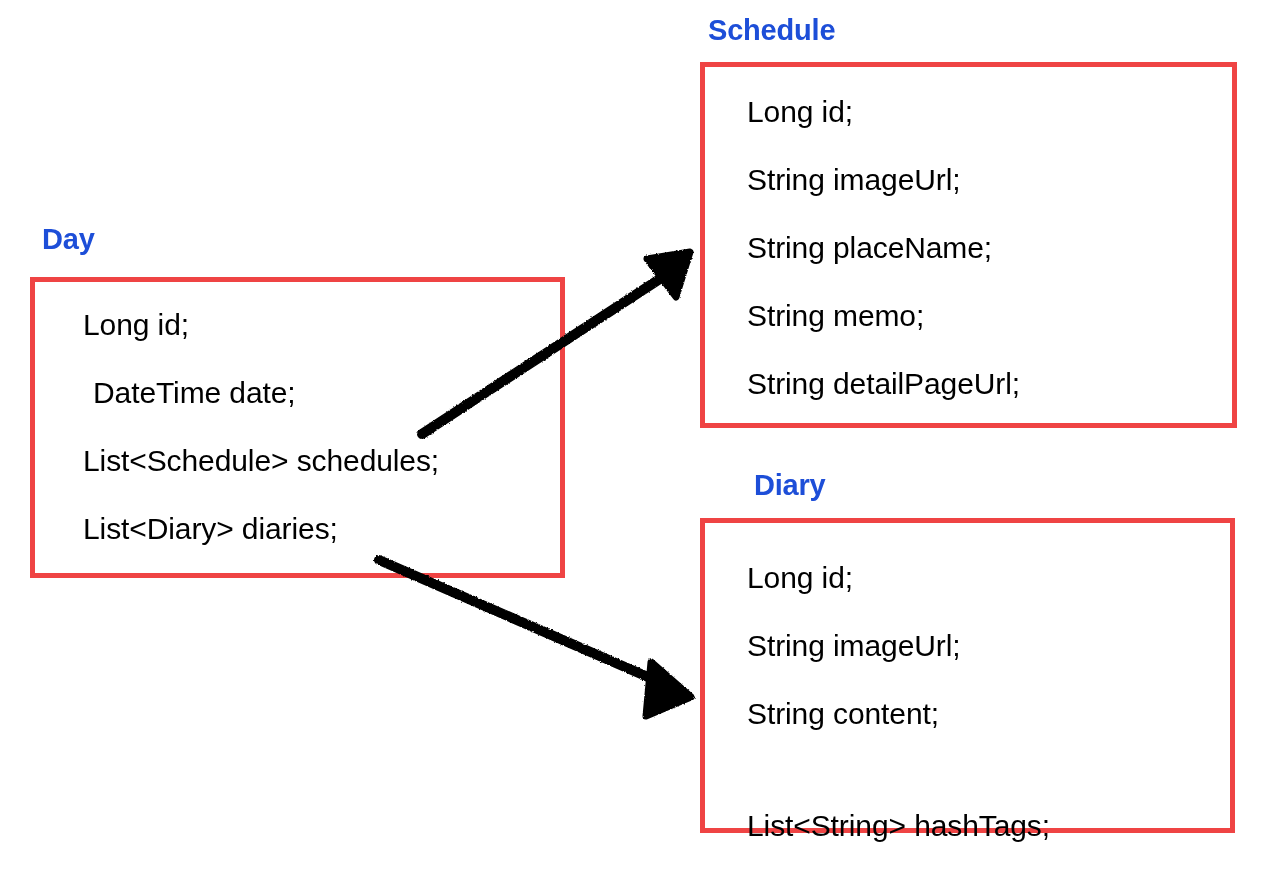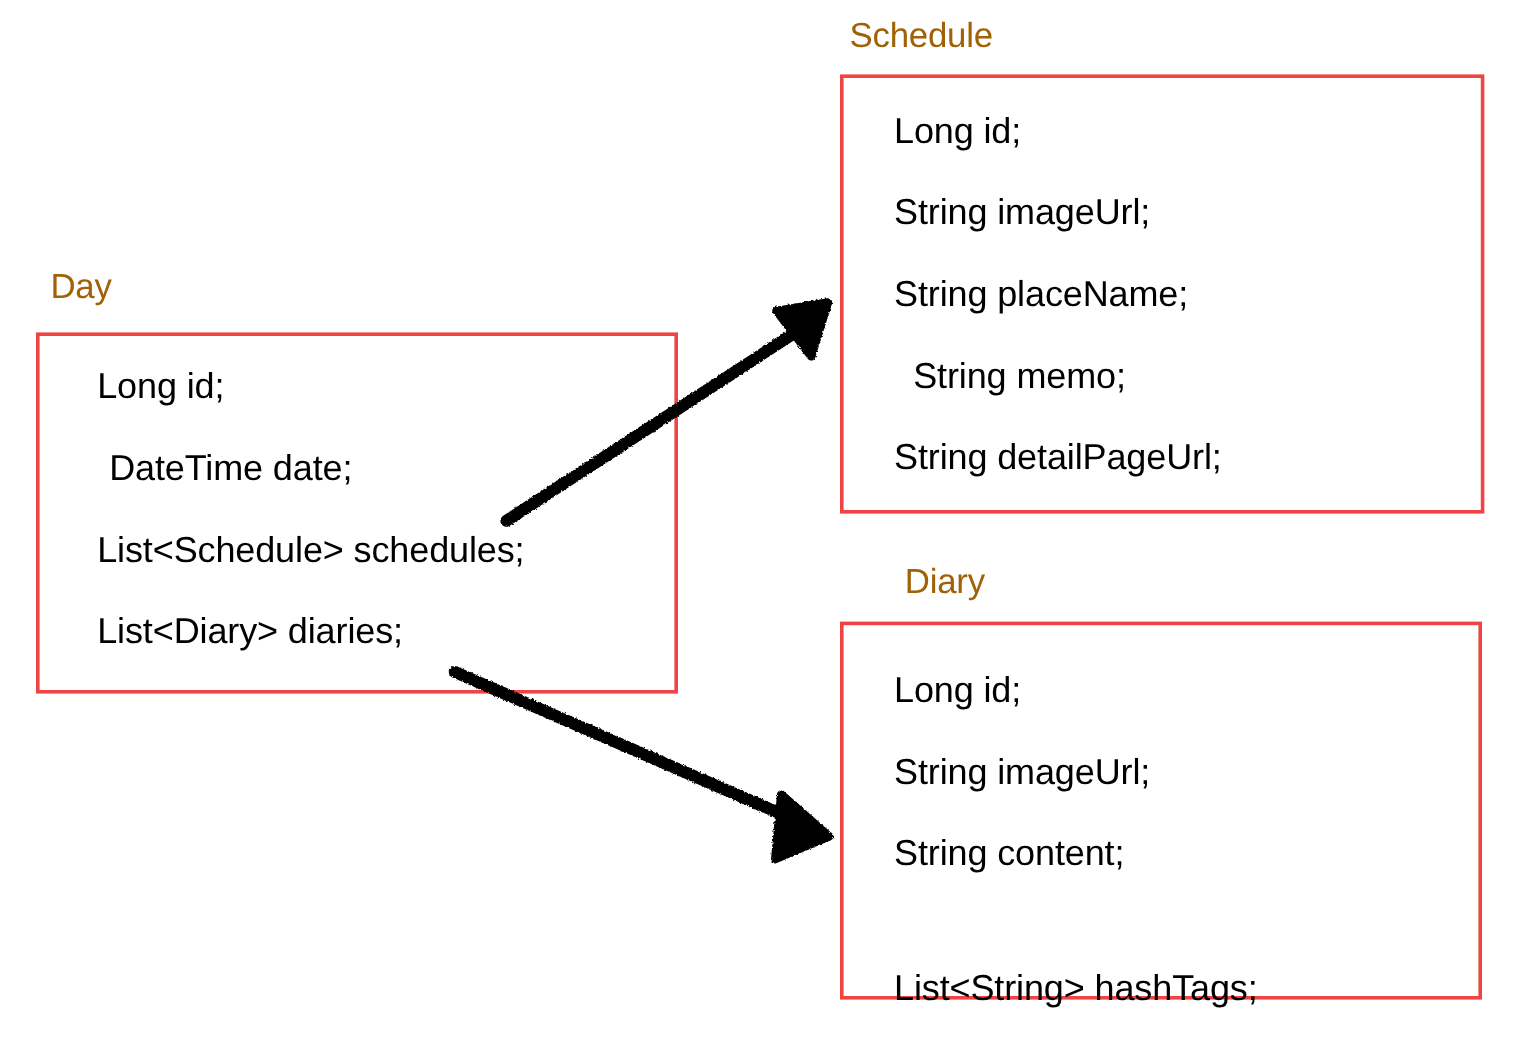--- a/index.html
+++ b/index.html
@@ -17,30 +17,30 @@
     font-family: "Liberation Sans", "DejaVu Sans", sans-serif;
     color: #000000;
   }
 
   
   .entity {
     position: absolute;
   }
   .entity-title {
     position: absolute;
-    font-weight: normal;
+    font-weight: bold;
     font-size: 29px;
     line-height: 1;
     letter-spacing: -0.2px;
-    color: #a16207;
+    color: #1d4ed8;
     white-space: nowrap;
   }
   .entity-box {
     position: absolute;
-    border: 3px solid #ef4444;
+    border: 5px solid #ef4444;
     background: #ffffff;
     box-sizing: border-box;
   }
   .field-list {
     position: absolute;
     left: 0;
     top: 0;
     right: 0;
     margin: 0;
     padding: 0;
@@ -93,21 +93,21 @@
     </div>
   </div>
 
   <div class="entity" id="entity-schedule">
     <div class="entity-title">Schedule</div>
     <div class="entity-box">
       <ul class="field-list">
         <li class="field" style="left:42px; top:30px;">Long id;</li>
         <li class="field" style="left:42px; top:98px;">String imageUrl;</li>
         <li class="field" style="left:42px; top:166px;">String placeName;</li>
-        <li class="field" style="left:58px; top:234px;text-align:right;">String memo;</li>
+        <li class="field" style="left:42px; top:234px;text-align:right;">String memo;</li>
         <li class="field" style="left:42px; top:302px;">String detailPageUrl;</li>
       </ul>
     </div>
   </div>
 
   <div class="entity" id="entity-diary">
     <div class="entity-title">Diary</div>
     <div class="entity-box">
       <ul class="field-list">
         <li class="field" style="left:42px; top:40px;">Long id;</li>

